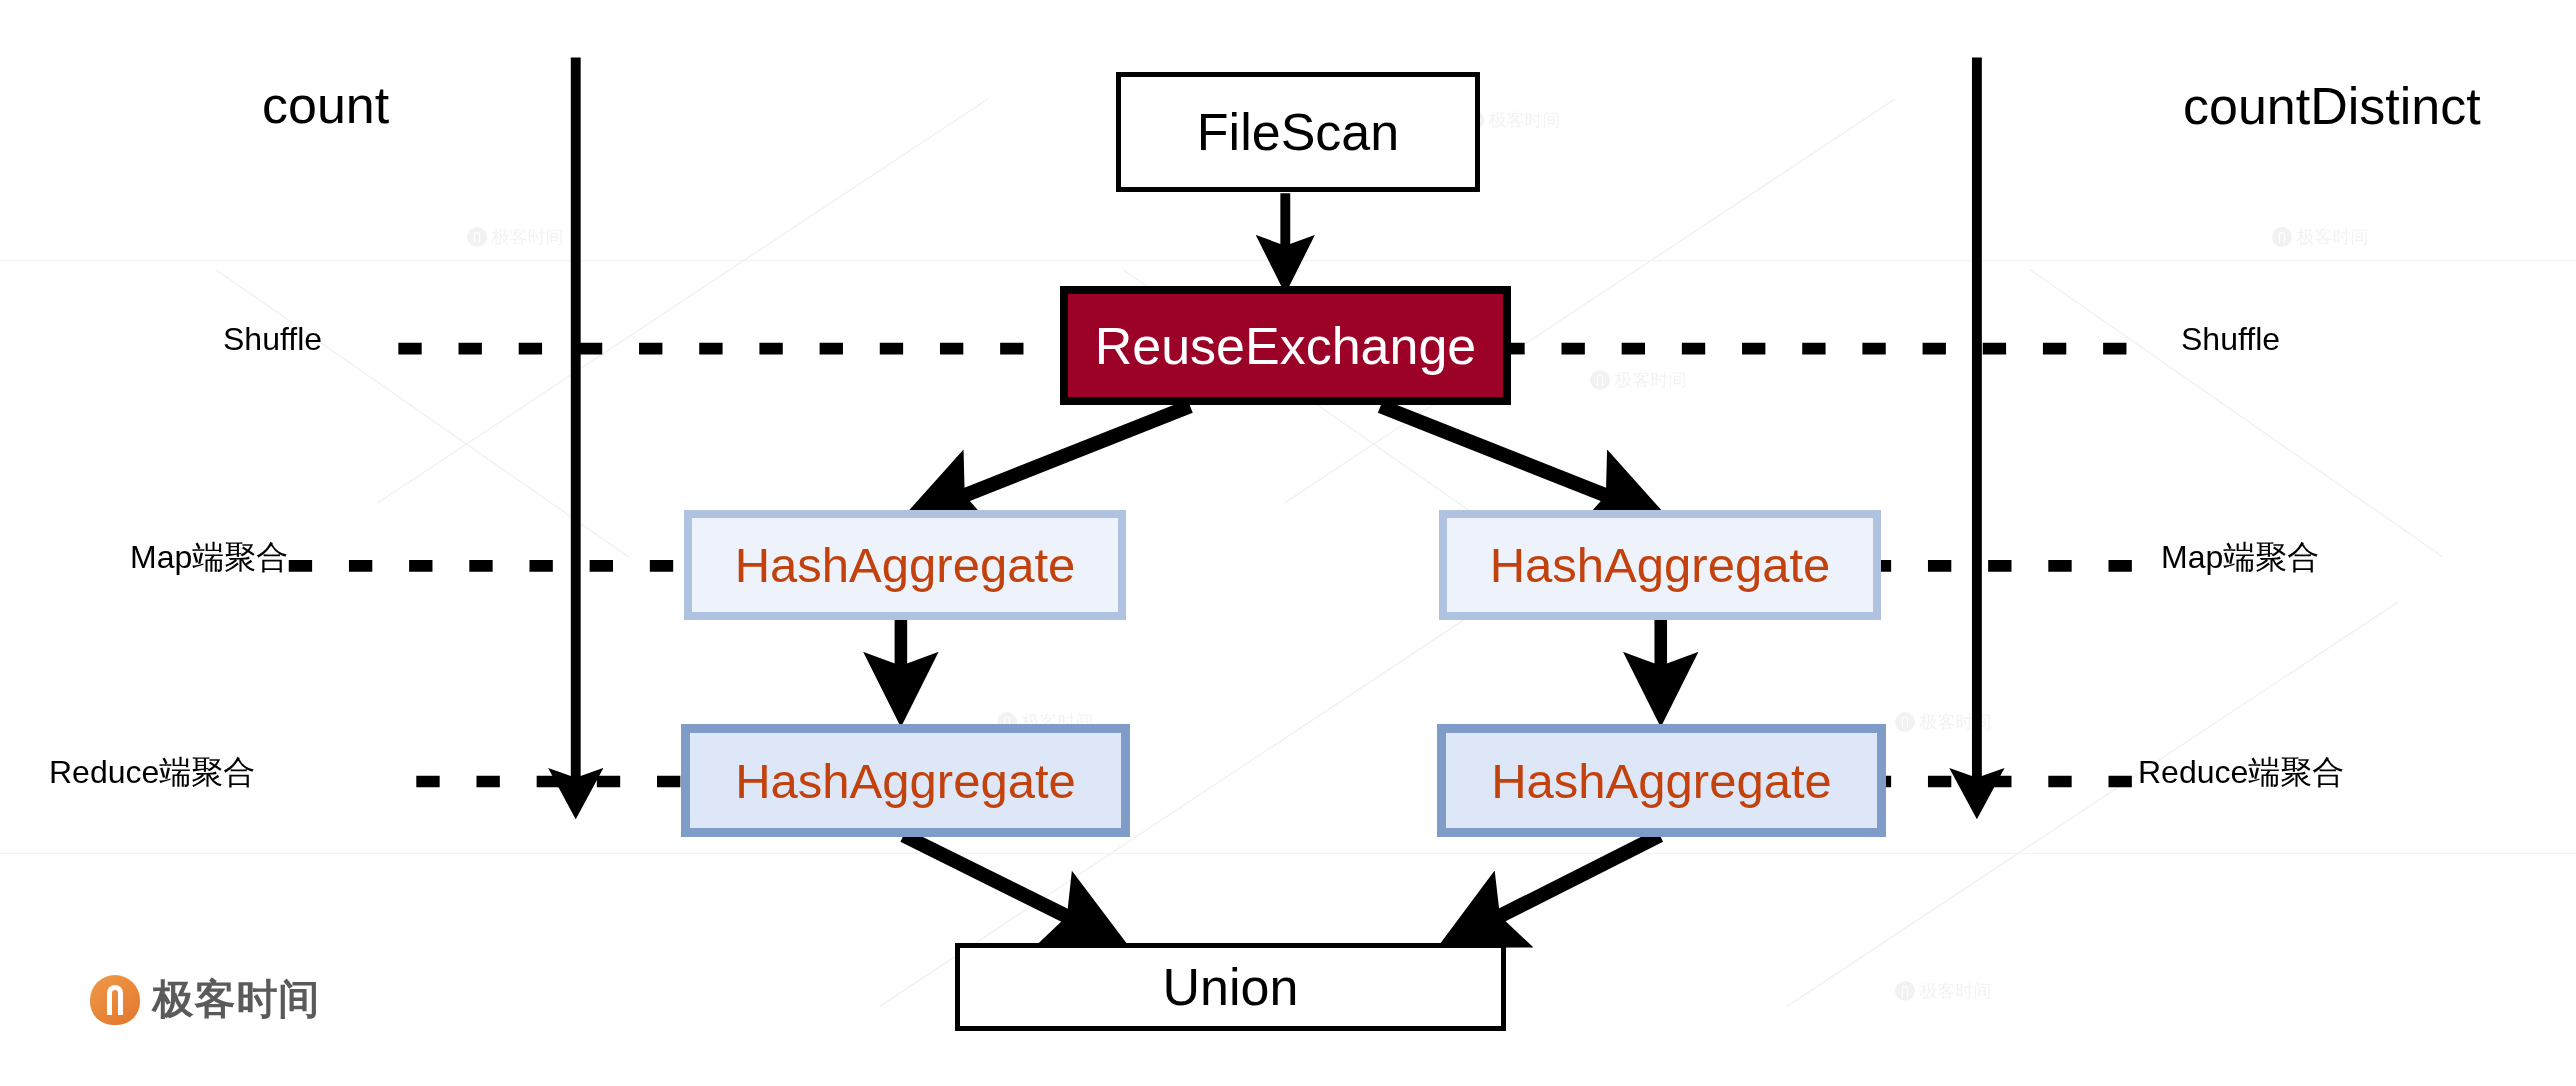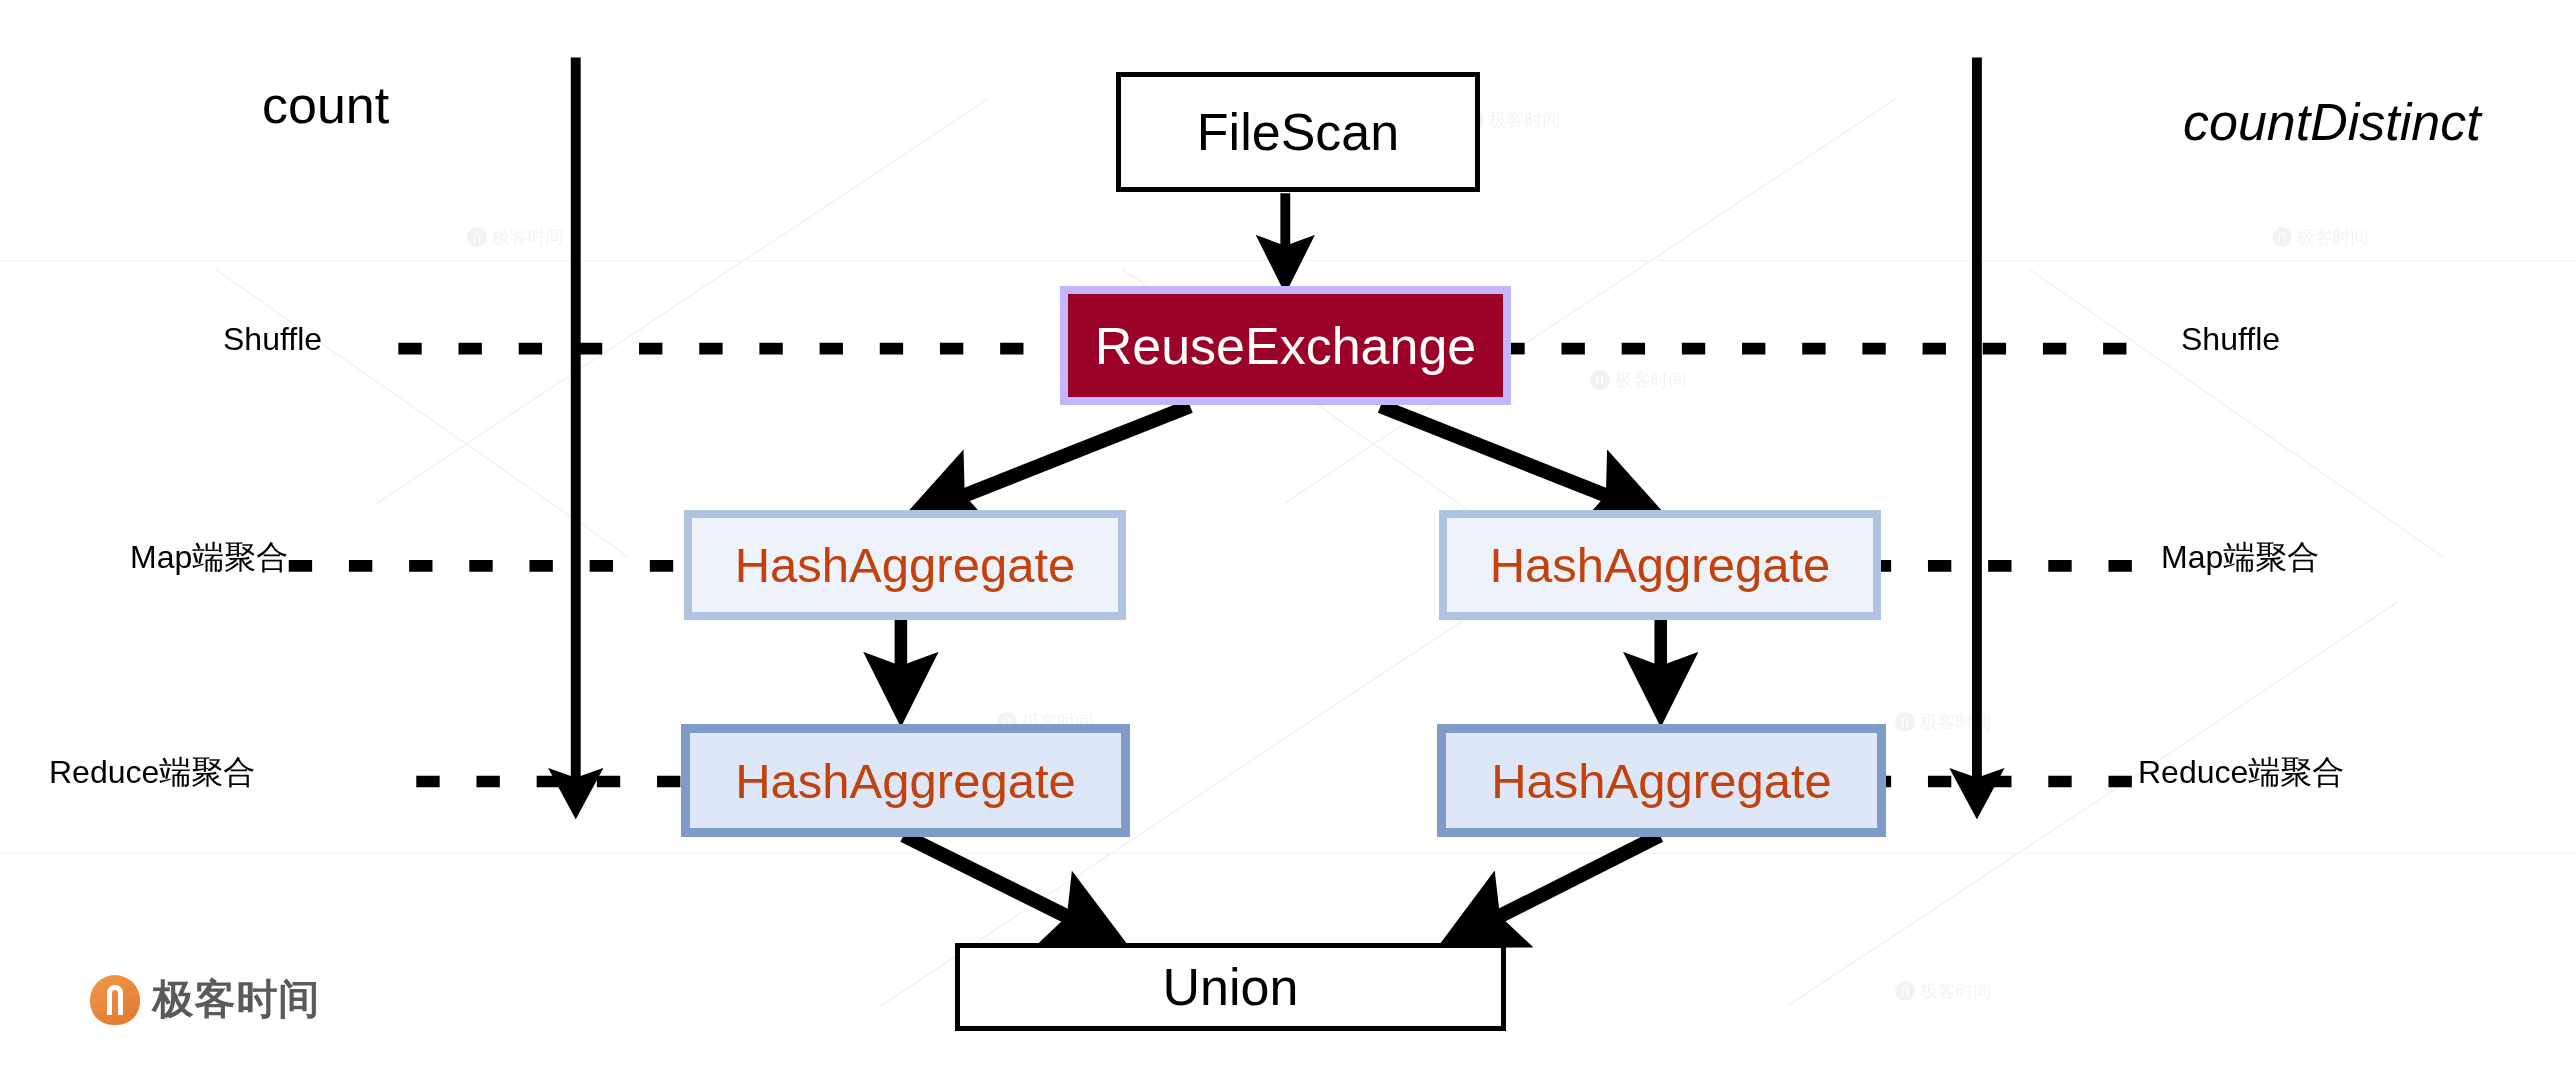--- a/index.html
+++ b/index.html
@@ -33,21 +33,21 @@
     font-family: "Liberation Sans", "DejaVu Sans", sans-serif;
     white-space: nowrap;
   }
   .node-plain {
     background: #ffffff;
     border: 5.4px solid #000000;
     color: #000000;
     font-size: 52px;
   }
   .node-highlight {
-    border: 8px solid #c4b5fd;
+    border: 8px solid #000000;
     font-size: 52px;
   }
   .node-agg {
     font-size: 49px;
     color: #c2410c;
   }
   .stage-label {
     position: absolute;
     font-family: "Liberation Sans", "DejaVu Sans", sans-serif;
     font-size: 32px;
@@ -222,21 +222,21 @@
     <line x1="1003" y1="690" x2="1003" y2="790" stroke="#000000" stroke-width="14" marker-end="url(#arrowhead)"></line>
 
     <line x1="1849" y1="690" x2="1849" y2="790" stroke="#000000" stroke-width="14" marker-end="url(#arrowhead)"></line>
 
     <line x1="1006" y1="930" x2="1238" y2="1045" stroke="#000000" stroke-width="16" marker-end="url(#arrowhead)"></line>
 
     <line x1="1848" y1="930" x2="1620" y2="1045" stroke="#000000" stroke-width="16" marker-end="url(#arrowhead)"></line>
   </svg>
 
   <div class="axis-label label-left" style="left:262px; top:79px;">count</div>
-  <div class="axis-label label-right" style="left:2183px; top:96px;font-style:italic;">countDistinct</div>
+  <div class="axis-label label-right" style="left:2183px; top:80px;">countDistinct</div>
 
   <div class="stage-label label-left" style="left:223px; top:323px;">Shuffle</div>
   <div class="stage-label label-left" style="left:130px; top:541px;">Map端聚合</div>
   <div class="stage-label label-left" style="left:49px; top:756px;">Reduce端聚合</div>
 
   <div class="stage-label label-right" style="left:2181px; top:323px;">Shuffle</div>
   <div class="stage-label label-right" style="left:2161px; top:541px;">Map端聚合</div>
   <div class="stage-label label-right" style="left:2138px; top:756px;">Reduce端聚合</div>
 
   <div class="node-box node-plain" style="left:1116px; top:72px; width:364px; height:120px;">

